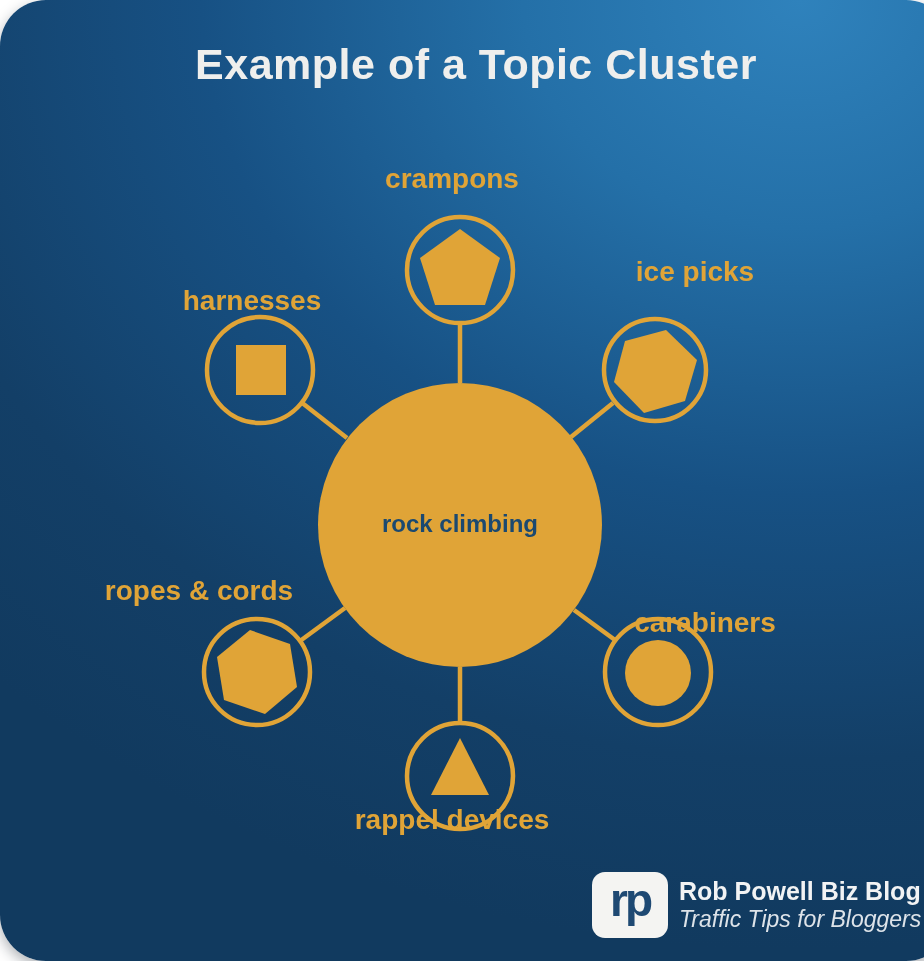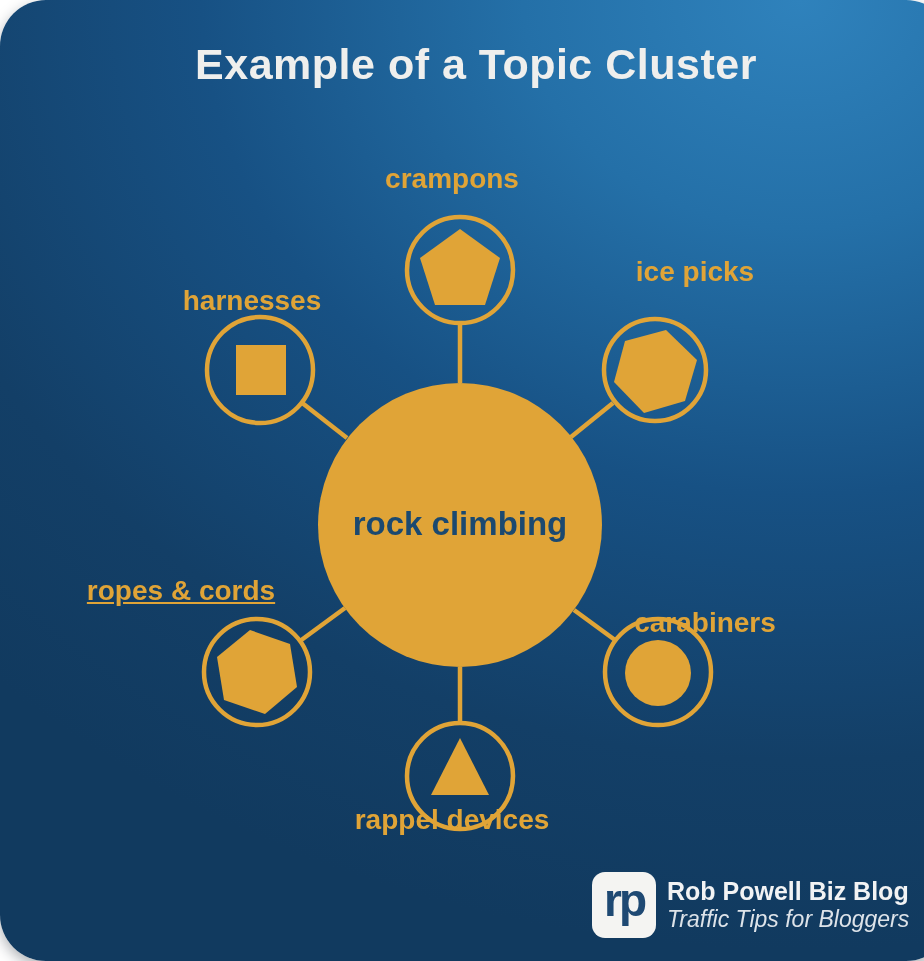--- a/index.html
+++ b/index.html
@@ -60,39 +60,39 @@
     font-size: 28px;
     font-weight: 700;
     color: var(--gold);
   }
   .hub-label {
     position: absolute;
     left: 460px;
     top: 524px;
     transform: translate(-50%, -50%);
     white-space: nowrap;
-    font-size: 33px;
+    font-size: 24px;
     font-weight: 700;
     color: var(--hub-text);
   }
   .lbl-crampons   { left: 452px; top: 179px; }
   .lbl-icepicks   { left: 695px; top: 272px; }
   .lbl-harnesses  { left: 252px; top: 301px; }
-  .lbl-ropes      { left: 181px; top: 591px; text-decoration: underline; }
+  .lbl-ropes      { left: 199px; top: 591px; }
   .lbl-carabiners { left: 705px; top: 623px; }
   .lbl-rappel     { left: 452px; top: 820px; }
   .footer {
     position: absolute;
     left: 592px;
     top: 872px;
     display: flex;
     align-items: center;
   }
   .logo-square {
-    width: 64px;
+    width: 76px;
     height: 66px;
     background: #F4F4F2;
     border-radius: 13px;
     display: flex;
     align-items: center;
     justify-content: center;
     flex: none;
   }
   .logo-monogram {
     font-size: 46px;

